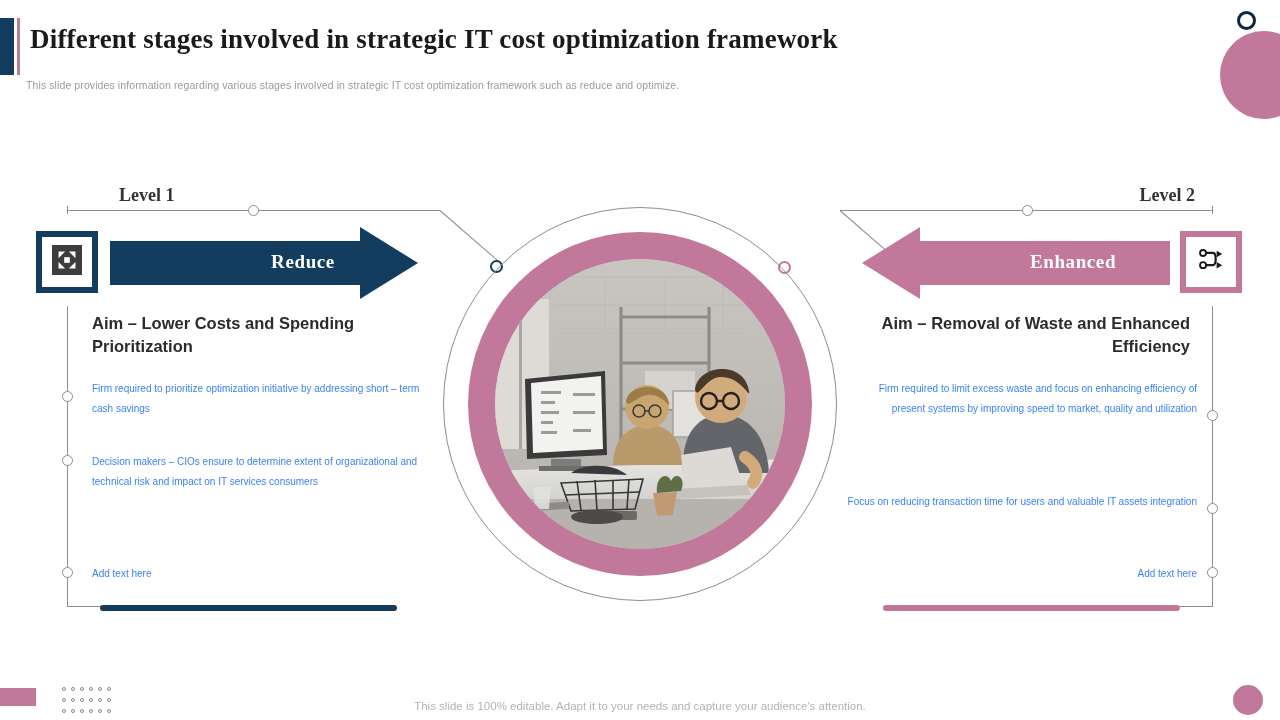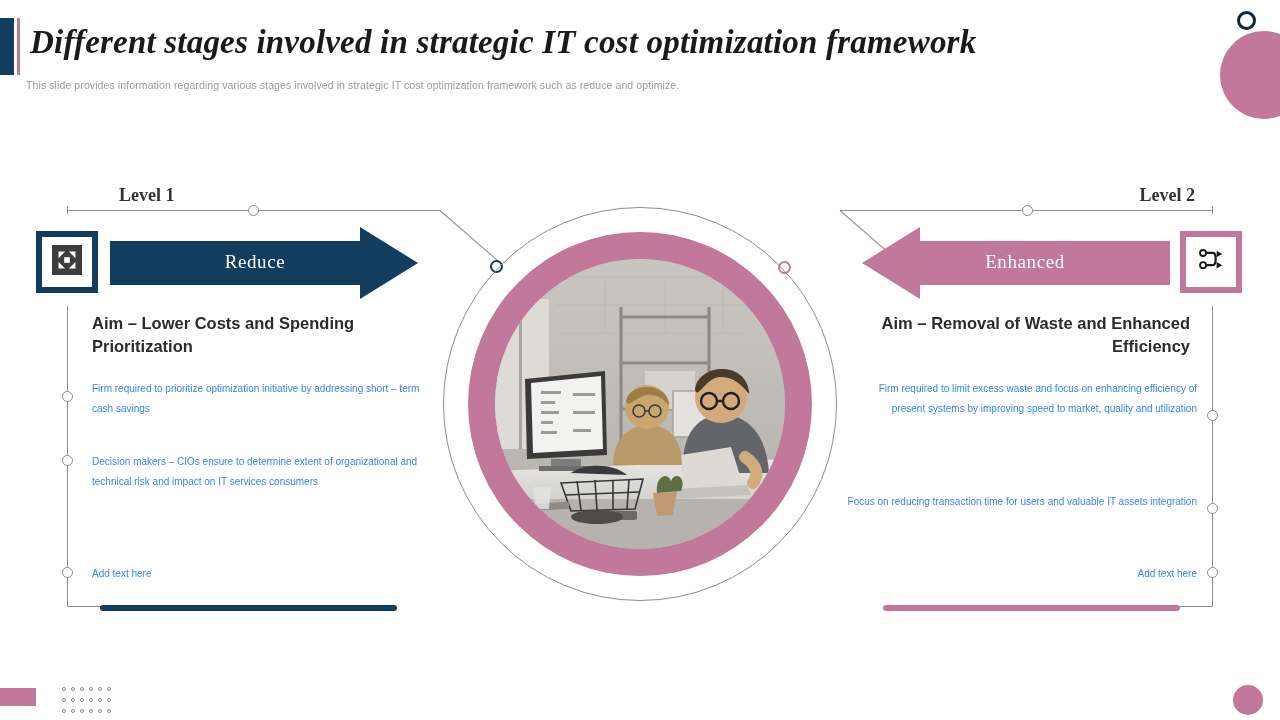--- a/index.html
+++ b/index.html
@@ -29,26 +29,25 @@
     position: absolute;
     left: 17px; top: 18px;
     width: 3px; height: 57px;
     background: #b87e96;
   }
   .slide-title {
     position: absolute;
     left: 30px; top: 24px;
     width: 1160px;
     font-family: "Liberation Serif", serif;
-    font-size: 33px;
+    font-size: 27px;
     font-weight: 700;
     color: #1a1a1a;
     letter-spacing: .2px;
     white-space: nowrap;
-    font-style: italic;
   }
   .slide-subtitle {
     position: absolute;
     left: 26px; top: 79px;
     font-size: 10.5px;
     color: #9a9a9a;
     letter-spacing: .1px;
     white-space: nowrap;
   }
 
@@ -174,24 +173,25 @@
   .arrow-left {
     position: absolute;
     left: 862px; top: 227px;
     width: 308px; height: 72px;
   }
   .arrow-label {
     position: absolute;
     top: 251px;
     font-family: "Liberation Serif", serif;
     font-size: 19px;
-    font-weight: 400;
+    font-weight: 700;
     color: #ffffff;
     letter-spacing: .6px;
     white-space: nowrap;
+    padding-left: 48px;
   }
   #reduce-label  { left: 110px; width: 290px; text-align: center; }
   #optimize-label{ left: 880px; width: 290px; text-align: center; }
 
   
   .center-outer-ring {
     position: absolute;
     left: 443px; top: 207px;
     width: 394px; height: 394px;
     border: 1px solid #8d8d8d;
@@ -453,14 +453,15 @@
       <div class="dot" style="left: 36px; top: 11px;"></div>
       <div class="dot" style="left: 45px; top: 11px;"></div>
       <div class="dot" style="left: 0px; top: 22px;"></div>
       <div class="dot" style="left: 9px; top: 22px;"></div>
       <div class="dot" style="left: 18px; top: 22px;"></div>
       <div class="dot" style="left: 27px; top: 22px;"></div>
       <div class="dot" style="left: 36px; top: 22px;"></div>
       <div class="dot" style="left: 45px; top: 22px;"></div>
     </div>
   <div class="deco-circle-mauve-bottom"></div>
+  <div class="footer-note">This slide is 100% editable. Adapt it to your needs and capture your audience's attention.</div>
 
 </div>
 
 </body></html>

